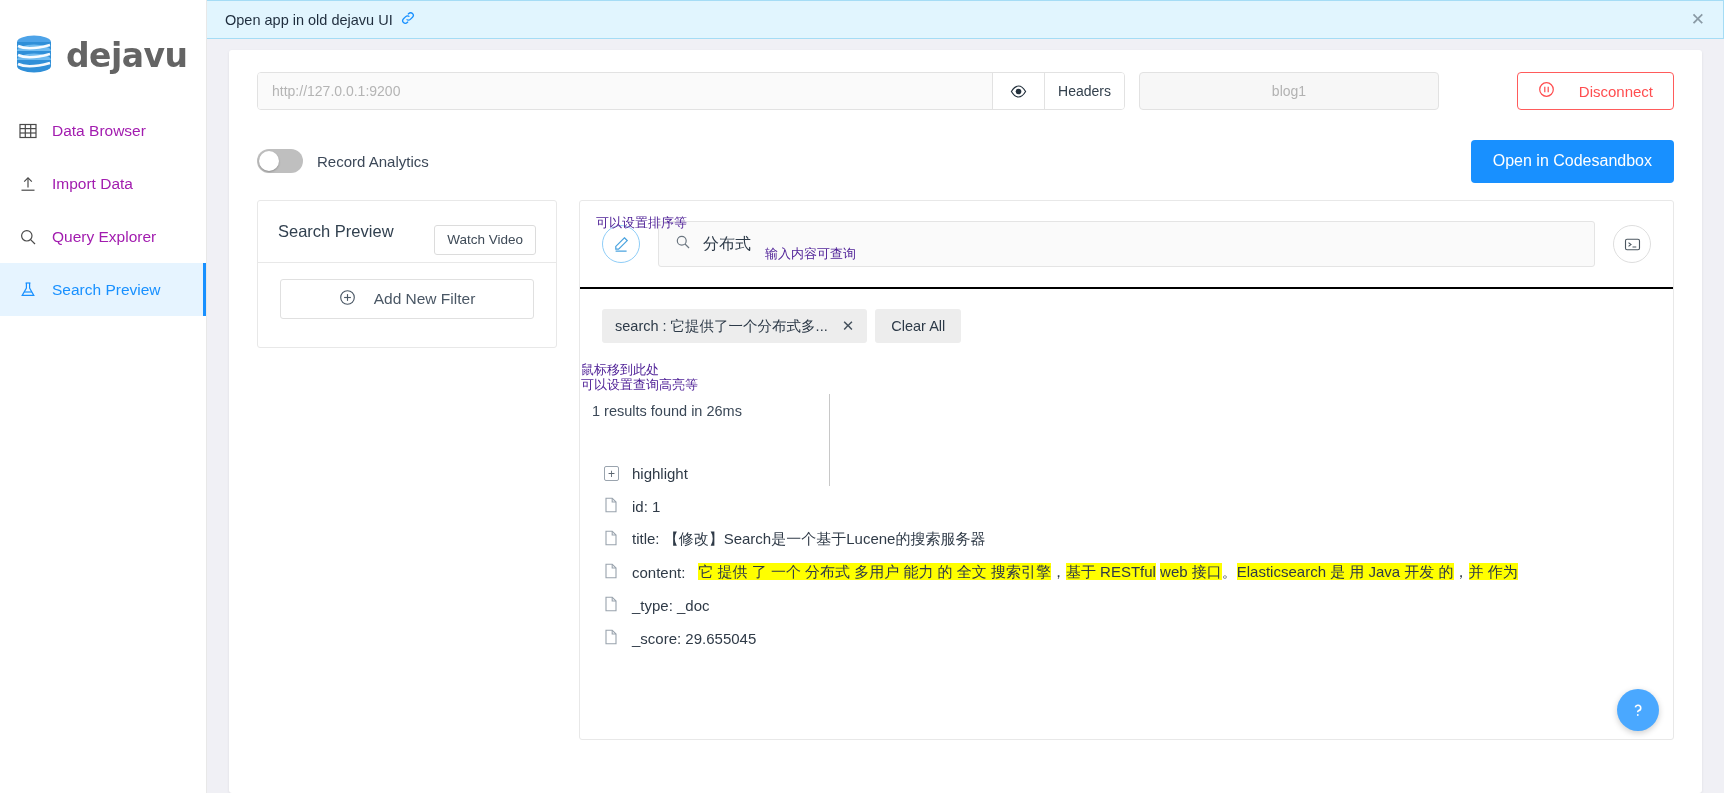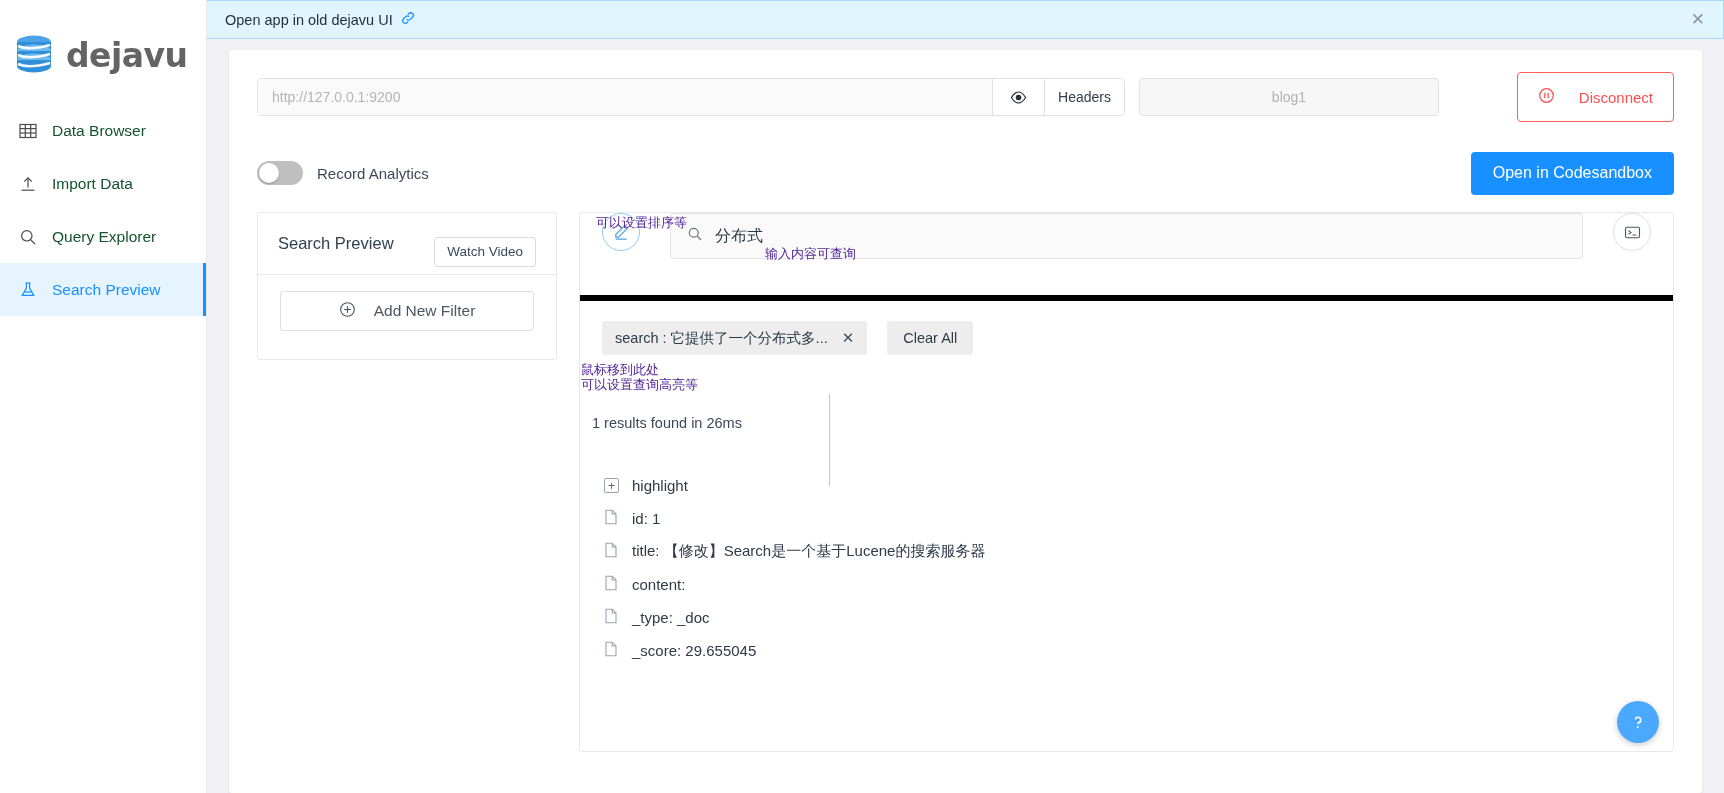--- a/index.html
+++ b/index.html
@@ -27,21 +27,21 @@
   }
   .logo-mark { width: 40px; height: 42px; position: relative; flex: 0 0 40px; }
   .logo-text {
     font-size: 33px; font-weight: bold; letter-spacing: -0.5px;
     color: #646464; font-family: "DejaVu Sans", sans-serif;
   }
   .nav { margin-top: 18px; }
   .nav-item {
     display: flex; align-items: center; gap: 14px;
     height: 53px; padding-left: 18px;
-    font-size: 15.5px; color: #14532d;
+    font-size: 15.5px; color: #a21caf;
     cursor: pointer; position: relative;
   }
   .nav-item .nav-ico { width: 20px; height: 20px; display: flex; align-items: center; justify-content: center; }
   .nav-item.active {
     background: #e6f4ff; color: #1890ff;
   }
   .nav-item.active::after {
     content: ""; position: absolute; right: 0; top: 0; bottom: 0;
     width: 3px; background: #1890ff;
   }
@@ -92,21 +92,21 @@
   .eye-btn { width: 52px; }
   .headers-btn { width: 80px; }
   .index-input {
     width: 300px; height: 38px; border: 1px solid #e2e2e2; border-radius: 4px;
     background: #f7f7f7; padding: 0 14px; font-size: 14px; outline: none;
     font-family: "Liberation Sans", sans-serif; color: #555; text-align: center;
   }
   .index-input::placeholder { color: #b2b2b2; }
   .disconnect-btn {
     margin-left: auto;
-    height: 50px; padding: 0 20px;
+    height: 38px; padding: 0 20px;
     display: flex; align-items: center; gap: 24px;
     background: #ffffff; border: 1px solid #ff5b5b; border-radius: 4px;
     color: #ff4d4f; font-size: 15px; cursor: pointer;
     font-family: "Liberation Sans", sans-serif;
   }
 
   
   .toggle-row { display: flex; align-items: center; margin-top: 30px; height: 42px; }
   .switch {
     width: 46px; height: 24px; border-radius: 12px; background: #bfbfbf;
@@ -149,22 +149,22 @@
     background: #fff; color: #4a5765; font-size: 15.5px; cursor: pointer;
     display: flex; align-items: center; justify-content: center; gap: 18px;
     font-family: "Liberation Sans", sans-serif;
   }
 
   .right-card {
     flex: 1; border: 1px solid #e8e8e8; border-radius: 3px; background: #fff;
     position: relative; min-height: 540px;
   }
   .search-row {
-    height: 88px; display: flex; gap: 30px;
-    padding: 0 22px; border-bottom: 6px solid #000000;
+    height: 88px; display: flex; align-items: center; gap: 18px;
+    padding: 0 22px; border-bottom: 2px solid #000000;
   }
   .pencil-circle {
     width: 38px; height: 38px; border-radius: 50%;
     border: 1px solid #8fcdf7; display: flex; align-items: center; justify-content: center;
     color: #4aa3df; flex: 0 0 38px; cursor: pointer; position: relative;
   }
   .searchbox {
     flex: 1; height: 46px; border: 1px solid #e4e4e4; border-radius: 3px;
     background: #fafafa; display: flex; align-items: center; gap: 12px;
     padding: 0 16px; position: relative;
@@ -172,21 +172,21 @@
   .searchbox .q-ico { color: #6b7680; flex: 0 0 16px; }
   .searchbox .q-val { font-size: 16px; color: #2f3c4a; }
   .term-btn {
     width: 38px; height: 38px; flex: 0 0 38px;
     border: 1px solid #dedede; border-radius: 50%;
     display: flex; align-items: center; justify-content: center;
     color: #4c5760; cursor: pointer; background: #fff;
   }
 
   .chips-row {
-    display: flex; align-items: center; gap: 20px;
+    display: flex; align-items: center; gap: 8px;
     padding: 20px 22px 0 22px;
   }
   .chip {
     height: 34px; display: flex; align-items: center; gap: 14px;
     background: #ededed; border-radius: 3px; padding: 0 13px;
     font-size: 14.5px; color: #2d3a48; cursor: pointer;
   }
   .chip .chip-x { color: #44505c; font-size: 15px; }
   .clear-all {
     height: 34px; padding: 0 16px; background: #ededed; border: none; border-radius: 3px;
@@ -435,20 +435,21 @@
             </div>
 
             <div class="result-row">
               <span class="doc-ico">
                 <svg width="14" height="16" viewBox="0 0 14 16" fill="none" stroke="#99a3ad" stroke-width="1.1">
                   <path d="M2 1.2 h6.2 L12 5 v9.8 H2 Z"></path>
                     <path d="M8.2 1.2 V5 H12"></path>
                 </svg>
               </span>
               <span>content:</span>
+              <span><span class="hl">它 提供 了 一个 分布式 多用户 能力 的 全文 搜索引擎</span><span>，</span><span class="hl">基于 RESTful</span><span> </span><span class="hl">web 接口</span><span>。</span><span class="hl">Elasticsearch 是 用 Java 开发 的</span><span>，</span><span class="hl">并 作为</span></span>
             </div>
 
             <div class="result-row">
               <span class="doc-ico">
                 <svg width="14" height="16" viewBox="0 0 14 16" fill="none" stroke="#99a3ad" stroke-width="1.1">
                   <path d="M2 1.2 h6.2 L12 5 v9.8 H2 Z"></path>
                     <path d="M8.2 1.2 V5 H12"></path>
                 </svg>
               </span>
               <span>_type: _doc</span>

